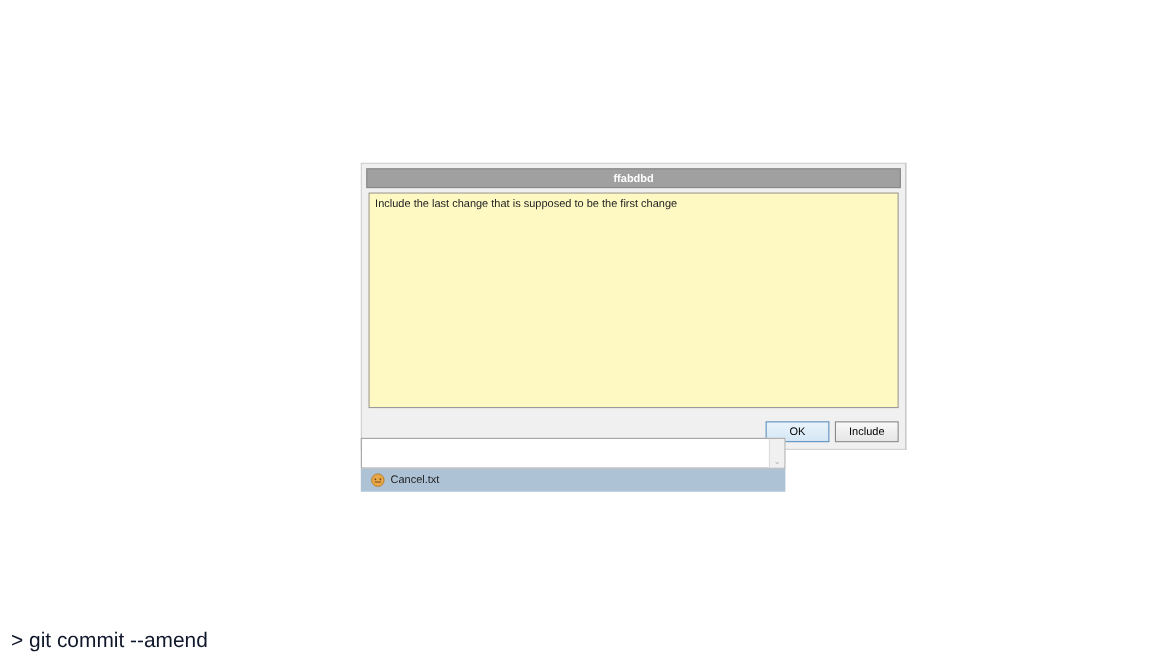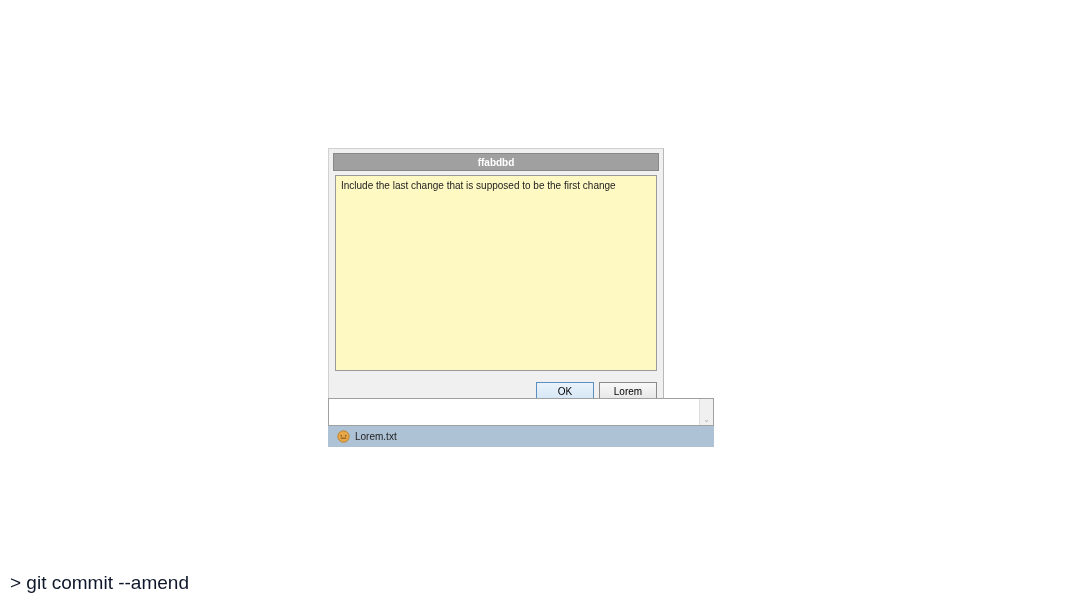--- a/index.html
+++ b/index.html
@@ -8,21 +8,21 @@
       height: 600px;
       background: #ffffff;
       font-family: "Segoe UI", Tahoma, sans-serif;
       position: relative;
       overflow: hidden;
     }
     .dialog {
       position: absolute;
       left: 328px;
       top: 148px;
-      width: 336px;
+      width: 496px;
       background: #f0f0f0;
       border: 1px solid #d0d0d0;
       border-right: 1px solid #b8b8b8;
     }
     .dialog-title {
       height: 18px;
       background: #a0a0a0;
       border: 1px solid #888888;
       margin: 4px 4px 2px 4px;
       display: flex;
@@ -119,36 +119,36 @@
 </head>
 <body>
 
 <div class="dialog">
   <div class="dialog-title">
     <span>ffabdbd</span>
   </div>
   <textarea class="dialog-textarea" style="">Include the last change that is supposed to be the first change</textarea>
   <div class="dialog-buttons">
     <button class="btn btn-primary">OK</button>
-    <button class="btn">Lorem</button>
+    <button class="btn">Include</button>
   </div>
 </div>
 
 <div class="panel2">
   <div class="panel2-input">
     <div class="panel2-scrollhint">⌄</div>
   </div>
   <div class="panel2-file">
     <span class="file-icon">
       <svg viewBox="0 0 16 16" width="13" height="13">
         <circle cx="8" cy="8" r="7" fill="#e8a84a" stroke="#b87818" stroke-width="1"></circle>
         <circle cx="5.2" cy="7" r="1" fill="#7a4a10"></circle>
         <circle cx="10.8" cy="7" r="1" fill="#7a4a10"></circle>
         <path d="M 4.5 10 Q 8 10 11.5 10" stroke="#7a4a10" stroke-width="1.2" fill="none"></path>
       </svg>
     </span>
-    <span>Lorem.txt</span>
+    <span>Cancel.txt</span>
   </div>
 </div>
 
 <div class="terminal-line">
   <span>&gt; git commit --amend</span>
 </div>
 
 </body></html>

